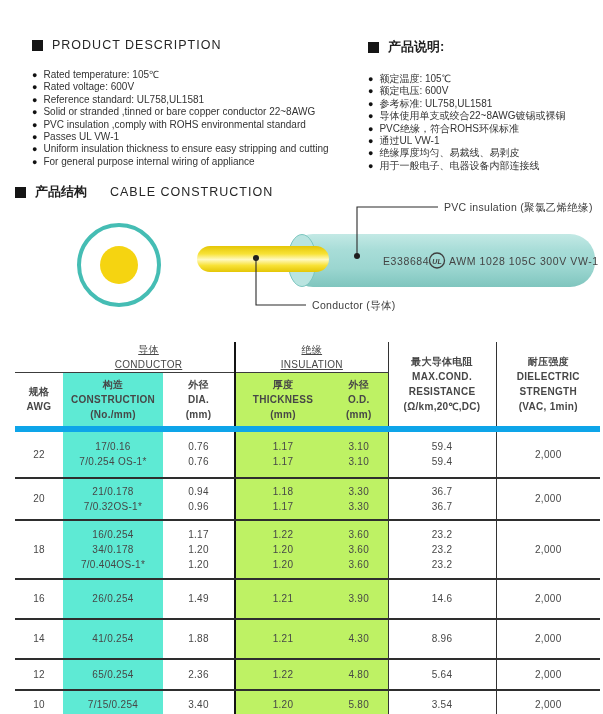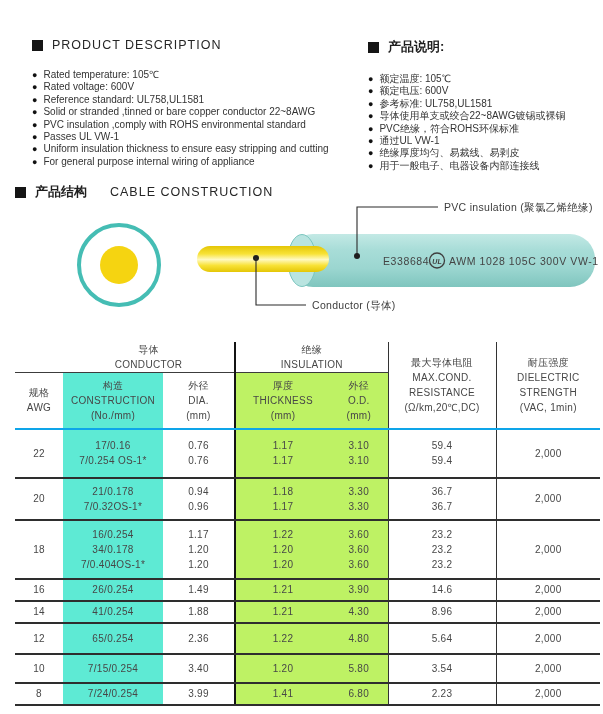--- a/index.html
+++ b/index.html
@@ -31,29 +31,29 @@
     position:absolute; left:15px; top:342px; width:585px;
     border-collapse:collapse; table-layout:fixed;
   }
   table.spec td {
     text-align:center; vertical-align:middle;
     font-size:10px; color:#474747; letter-spacing:0.3px;
     white-space:pre-line; line-height:15px; padding:0;
   }
   .grp { line-height:13.5px; color:#3f3f3f; }
   .hdr4 { line-height:14.5px; }
-  .b-group { border-bottom:1px solid #3c3c3c; }
-  .b-head  { border-bottom:2px solid #0ea5e9; }
+  .b-group { border-bottom:1px solid #3c3c3c;text-decoration:underline; }
+  .b-head  { border-bottom:6px solid #0ea5e9;font-weight:bold; }
   .b-row   { border-bottom:2px solid #2e2e2e; }
   .v-main  { border-right:2px solid #141414; }
   .v-thin  { border-right:1px solid #333; }
   .bg-yellow { background:#5eead4; }
   .bg-blue   { background:#bef264; }
   .h29{height:29px}.h56{height:56px}.h39{height:49px}.h42{height:42px}
-  .h59{height:59px}.h28{height:22px}.h31{height:31px}.h29b{height:29px}
+  .h59{height:59px}.h28{height:40px}.h31{height:31px}.h29b{height:29px}
 </style>
 </head>
 <body>
 
 <div class="col col-left">
   <div class="sec-head">
     <span class="sq"></span>
     <span class="sec-title-en">PRODUCT DESCRIPTION</span>
   </div>
   <ul class="blist">

